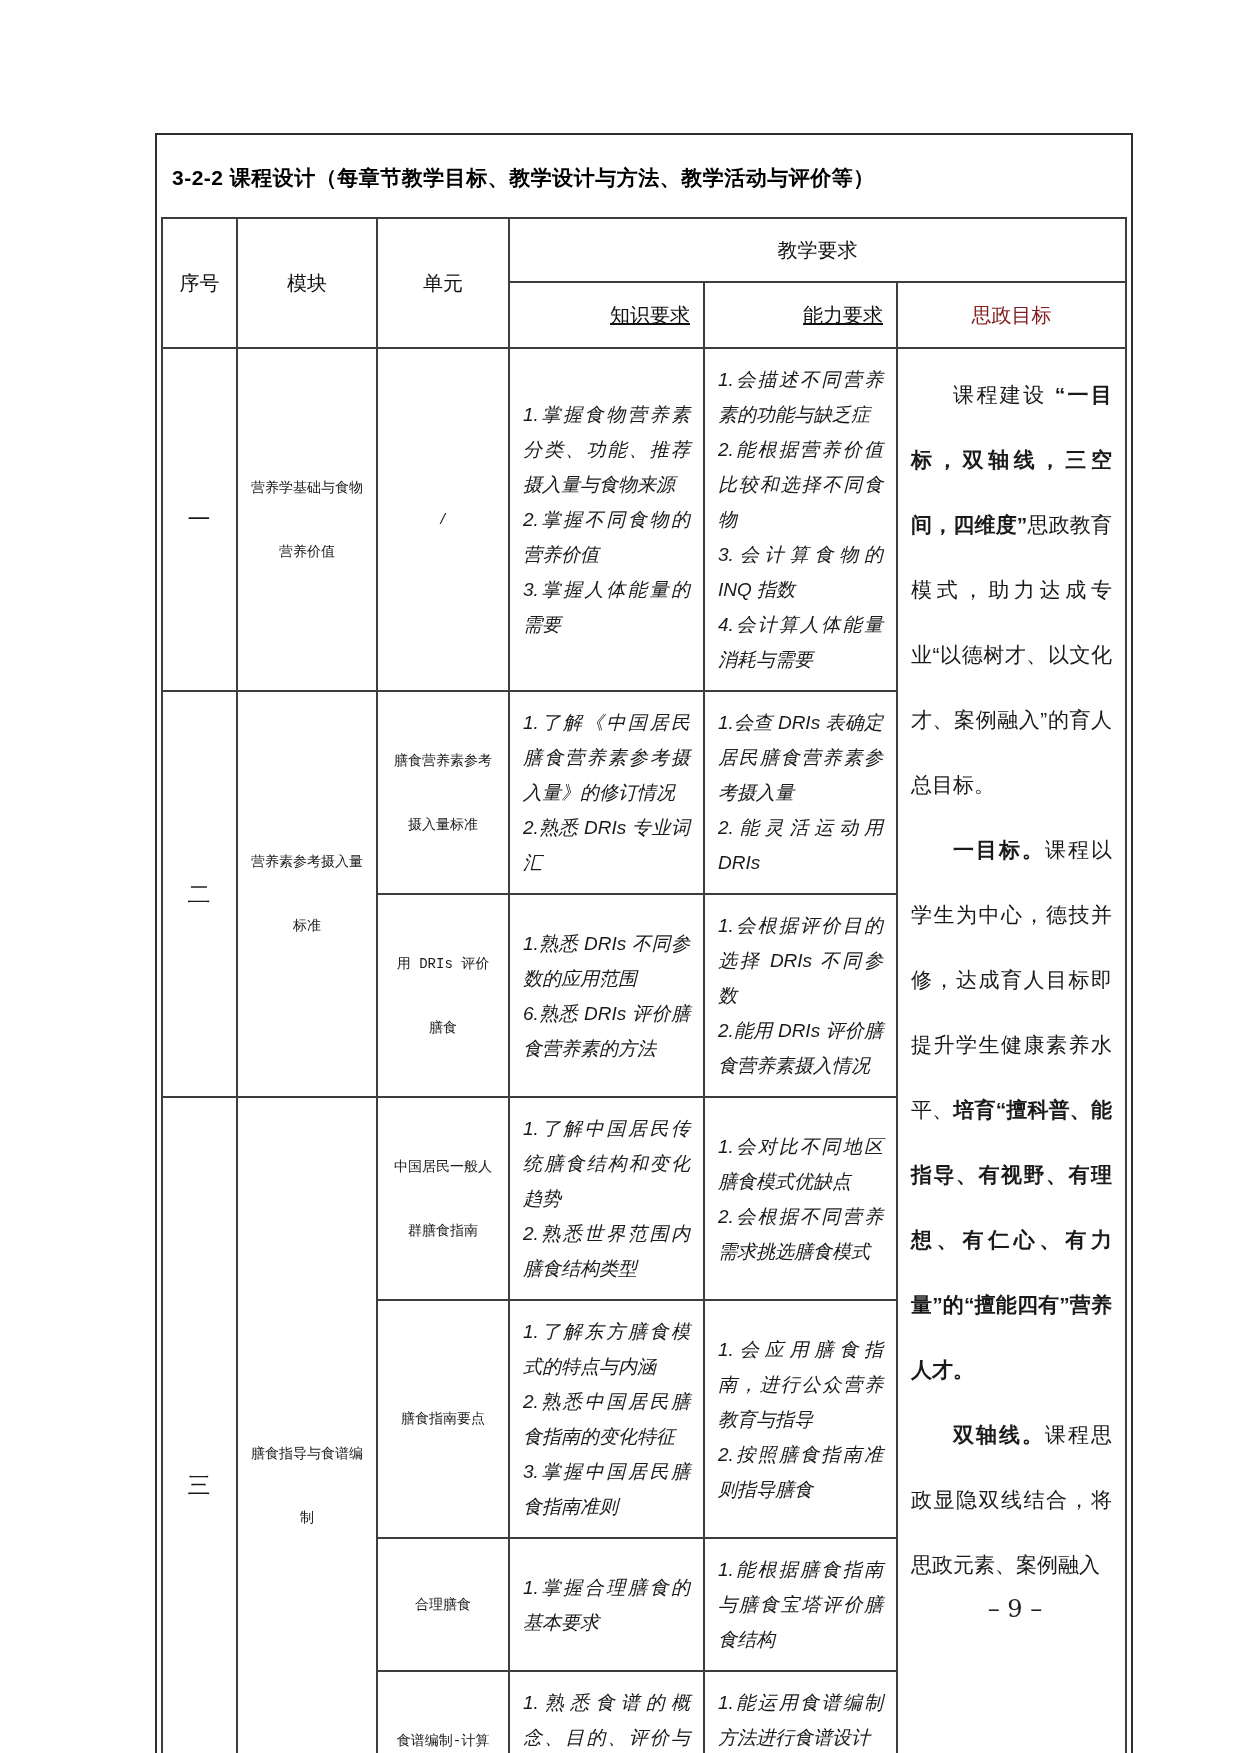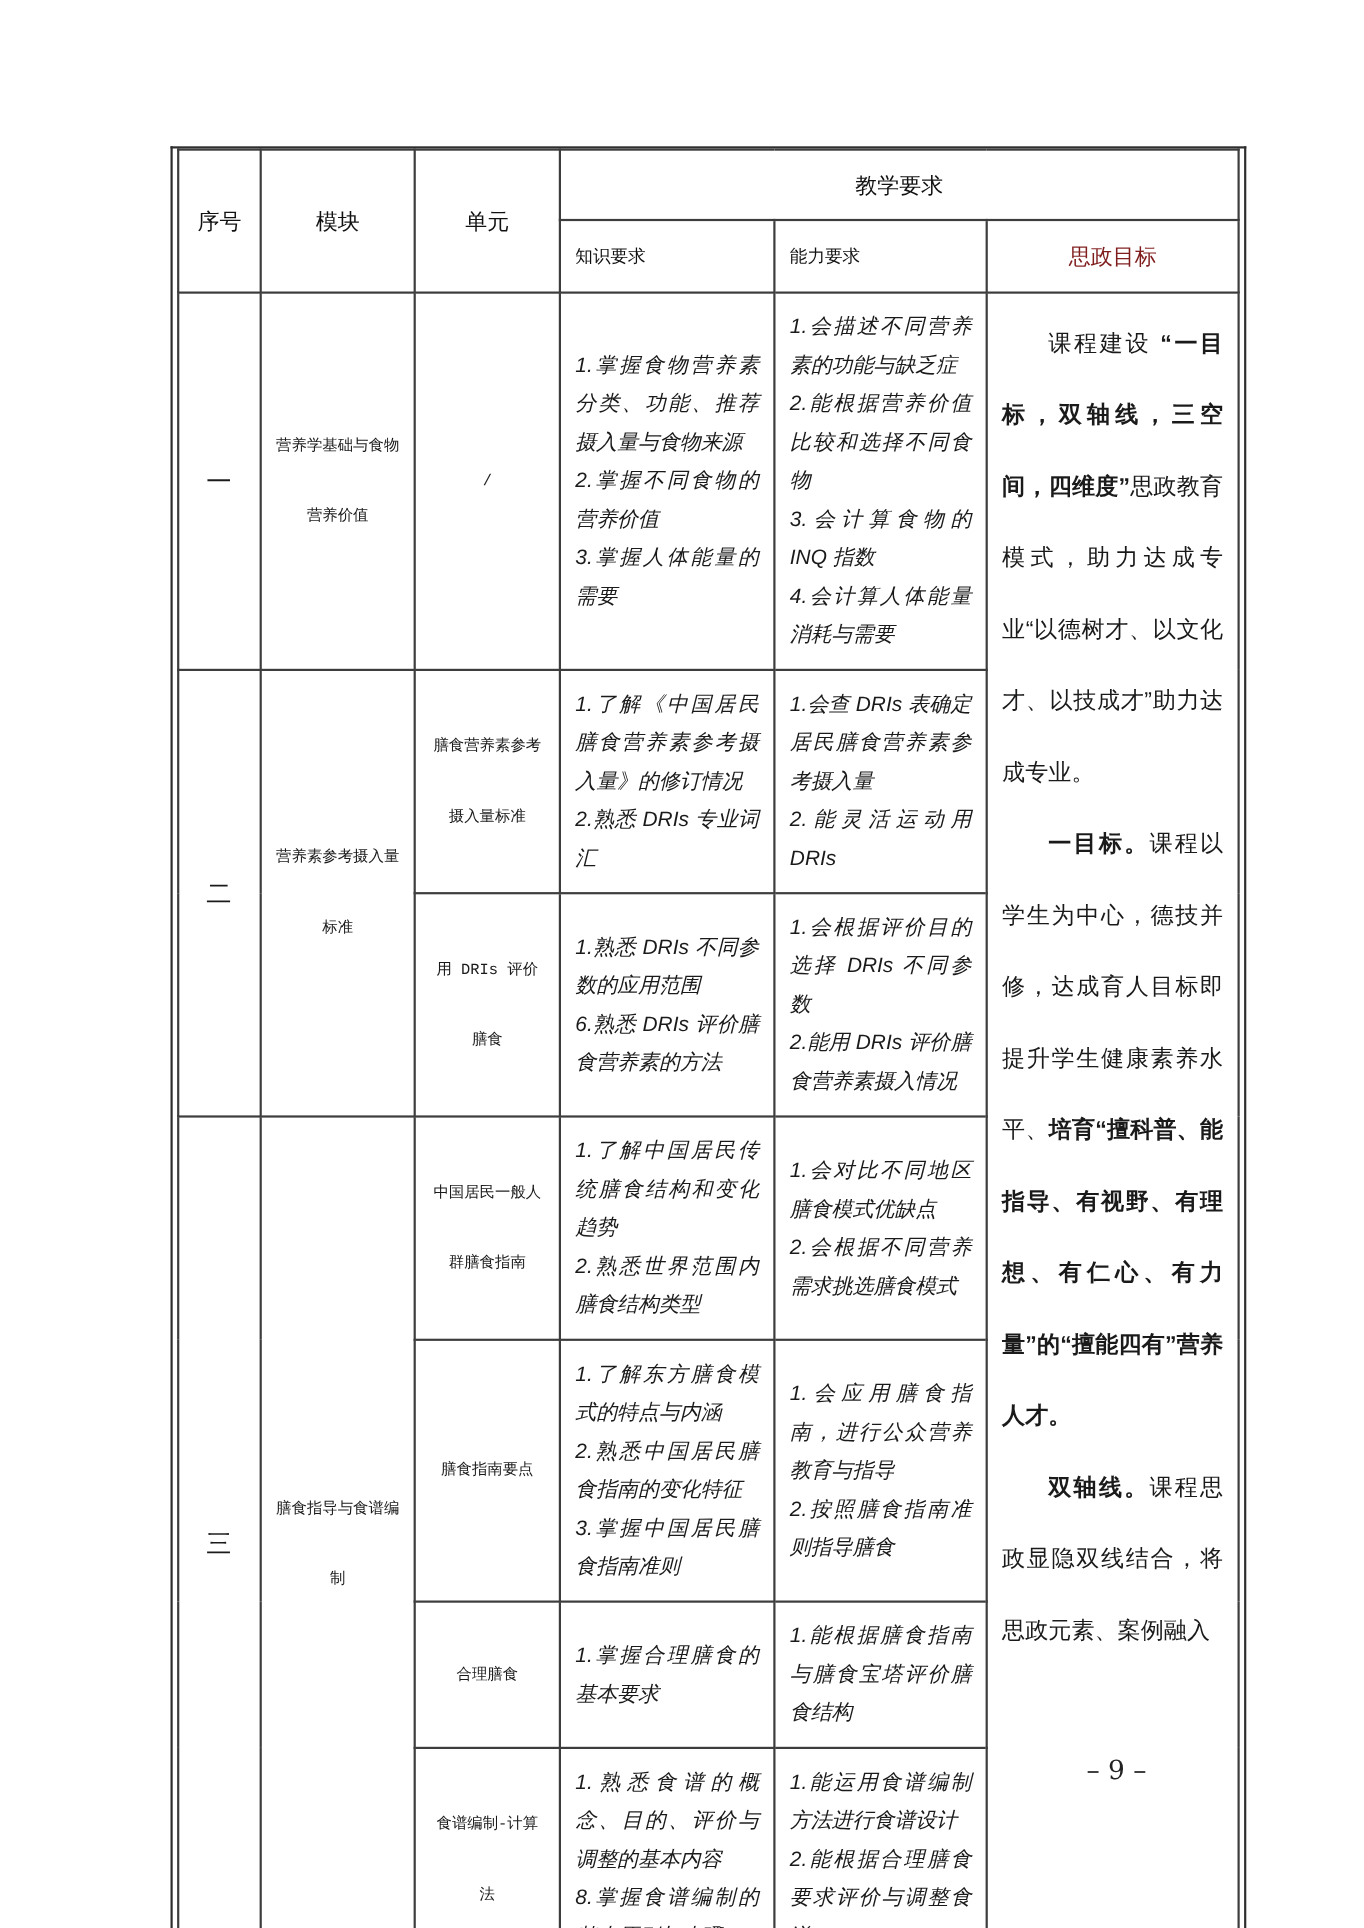--- a/index.html
+++ b/index.html
@@ -34,21 +34,21 @@
     width: 966px;
     margin: 0 4px 3px 4px;
   }
   table.main td, table.main th {
     border: 2px solid #3d3d3d;
     box-sizing: border-box;
     font-weight: normal;
     padding: 13px;
   }
   th.hdr { font-size: 20px; text-align: center; color:#111; }
-  th.hdr-sub { font-size: 16px; text-align: left; padding: 0 0 0 12px; color:#111; }
+  th.hdr-sub { font-size: 20px; text-align: right; padding: 0 0 0 12px; color:#111;text-decoration:underline; }
   th.hdr-sub-c { font-size: 20px; text-align: center; color:#7f1d1d; }
   td.c-index { text-align: center; font-size: 23px; letter-spacing: 1px; }
   td.c-module, td.c-unit {
     text-align: center;
     font-size: 14px;
     line-height: 64px;
     padding: 0 13px;
     font-family: Liberation Mono, monospace;
   }
   td.c-req {
@@ -77,20 +77,21 @@
     font-family: "DejaVu Serif", "Liberation Serif", serif;
     font-size: 24px;
     color: #222;
   }
 </style>
 </head>
 <body>
 
 <div class="sheet">
   <div class="tbl-wrap">
+    <div class="tbl-title">3-2-2 课程设计（每章节教学目标、教学设计与方法、教学活动与评价等）</div>
     <table class="main">
       <colgroup>
         <col style="width:75px">
           <col style="width:140px">
           <col style="width:132px">
         <col style="width:195px">
           <col style="width:193px">
           <col>
       </colgroup>
       <tbody>
@@ -111,21 +112,21 @@
         <td class="c-module">营养学基础与食物营养价值</td>
         <td class="c-unit">/</td>
         <td class="c-req">1.掌握食物营养素分类、功能、推荐摄入量与食物来源
 2.掌握不同食物的营养价值
 3.掌握人体能量的需要</td>
         <td class="c-req">1.会描述不同营养素的功能与缺乏症
 2.能根据营养价值比较和选择不同食物
 3.会计算食物的 INQ 指数
 4.会计算人体能量消耗与需要</td>
         <td class="c-ideology" rowspan="7">
-              <p><span>课程建设 </span><span class="b">“一目标，双轴线，三空间，四维度”</span><span>思政教育模式，助力达成专业“以德树才、以文化才、以技成才”助力达成专业。</span></p>
+              <p><span>课程建设 </span><span class="b">“一目标，双轴线，三空间，四维度”</span><span>思政教育模式，助力达成专业“以德树才、以文化才、案例融入”的育人总目标。</span></p>
               <p><span class="b">一目标。</span><span>课程以学生为中心，德技并修，达成育人目标即提升学生健康素养水平、</span><span class="b">培育“擅科普、能指导、有视野、有理想、有仁心、有力量”的“擅能四有”</span><span class="b">营养人才。</span></p>
               <p><span class="b">双轴线。</span><span>课程思政显隐双线结合，将思政元素、案例融入</span></p>
             </td>
       </tr>
 
       <tr style="height:202px">
         <td class="c-index" rowspan="2">二</td>
         <td class="c-module" rowspan="2">营养素参考摄入量标准</td>
         <td class="c-unit">膳食营养素参考摄入量标准</td>
         <td class="c-req">1.了解《中国居民膳食营养素参考摄入量》的修订情况

